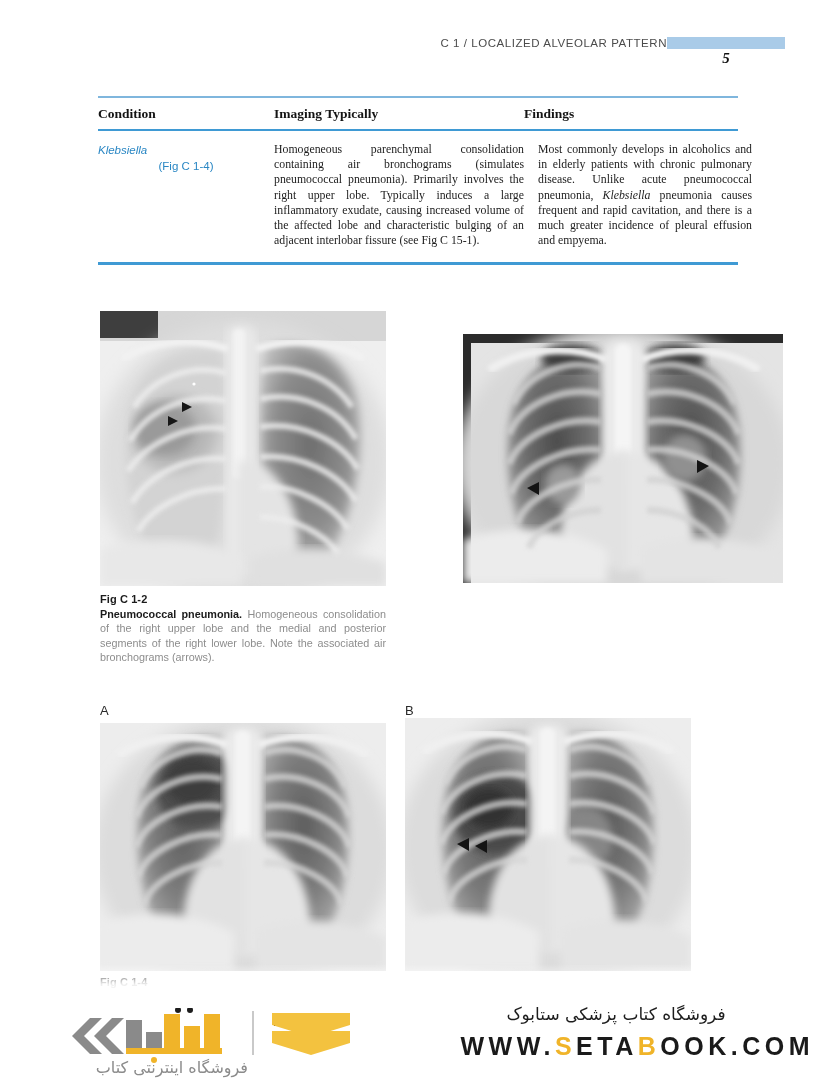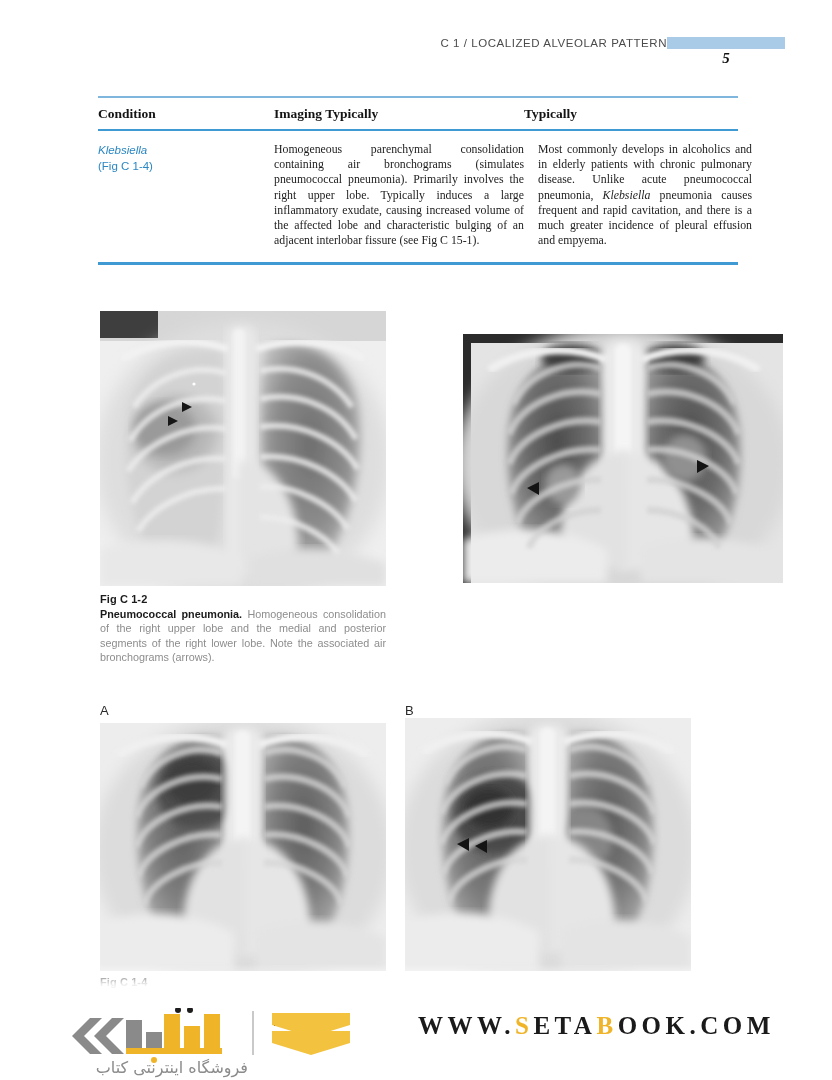--- a/index.html
+++ b/index.html
@@ -102,20 +102,21 @@
     font-size: 11.5px;
     line-height: 16px;
     color: #2a87c4;
   }
   .cond-name {
     font-style: italic;
     display: block;
   }
   .cond-ref {
     display: block;
+    text-align: center;
   }
   .cell-body {
     font-family: "Liberation Serif", serif;
     font-size: 11.8px;
     line-height: 15.2px;
     color: #1c1c1c;
     text-align: justify;
     padding-right: 14px;
   }
   .cell-body em { font-style: italic; }
@@ -204,26 +205,26 @@
   .wm-fa {
     font-family: "DejaVu Sans", sans-serif;
     font-size: 17px;
     color: #1d1d1d;
     text-align: center;
     direction: rtl;
     letter-spacing: 0.2px;
   }
   .wm-url {
     margin-top: 8px;
-    font-family: Liberation Serif, serif;
+    font-family: Liberation Sans, sans-serif;
     font-size: 25px;
     font-weight: bold;
     letter-spacing: 4.5px;
     color: #1a1a1a;
-    text-align: left;
+    text-align: right;
     white-space: nowrap;
   }
   .wm-url .hl { color: #f0b429; }
   .wm-sub {
     position: absolute;
     left: 68px; top: 1058px;
     width: 180px;
     text-align: right;
     font-family: "DejaVu Sans", sans-serif;
     font-size: 16px;
@@ -238,21 +239,21 @@
   <div class="header-title">C 1 / LOCALIZED ALVEOLAR PATTERN</div>
   <div class="header-bar"></div>
   <div class="page-number">5</div>
 </div>
 
 <div class="table-wrap">
   <div class="rule-top"></div>
   <div class="thead">
     <div class="th col-condition">Condition</div>
     <div class="th col-findings">Imaging Typically</div>
-    <div class="th col-comments">Typically</div>
+    <div class="th col-comments">Findings</div>
   </div>
   <div class="rule-mid"></div>
   <div class="tbody">
     <div class="col-condition cell-condition">
       <span class="cond-name">Klebsiella</span>
       <span class="cond-ref">(Fig C 1-4)</span>
     </div>
     <div class="col-findings cell-body">Homogeneous parenchymal consolidation containing air bronchograms (simulates pneumococcal pneumonia). Primarily involves the right upper lobe. Typically induces a large inflammatory exudate, causing increased volume of the affected lobe and characteristic bulging of an adjacent interlobar fissure (see Fig C 15-1).</div>
     <div class="col-comments cell-body"><span>Most commonly develops in alcoholics and in elderly patients with chronic pulmonary disease. Unlike acute pneumococcal pneumonia, </span><em>Klebsiella</em><span> pneumonia causes frequent and rapid cavitation, and there is a much greater incidence of pleural effusion and empyema.</span></div>
   </div>
@@ -535,14 +536,15 @@
 <div class="wm-chevrons">
   <svg width="78" height="48" viewBox="0 0 78 48">
     <polygon points="2,2 39,2 39,14 2,14" fill="#f5c council"></polygon>
     <polygon points="0,1 39,1 78,1 78,13 39,25 0,13" fill="#f3c23f"></polygon>
     <polygon points="0,19 39,19 78,19 78,31 39,43 0,31" fill="#f3c23f"></polygon>
   </svg>
 </div>
 <div class="wm-sub">فروشگاه اینترنتی کتاب</div>
 
 <div class="wm-right">
+  <div class="wm-fa">فروشگاه کتاب پزشکی ستابوک</div>
   <div class="wm-url"><span>WWW.</span><span class="hl">S</span><span>ETA</span><span class="hl">B</span><span>OOK.COM</span></div>
 </div>
 
 </body></html>

